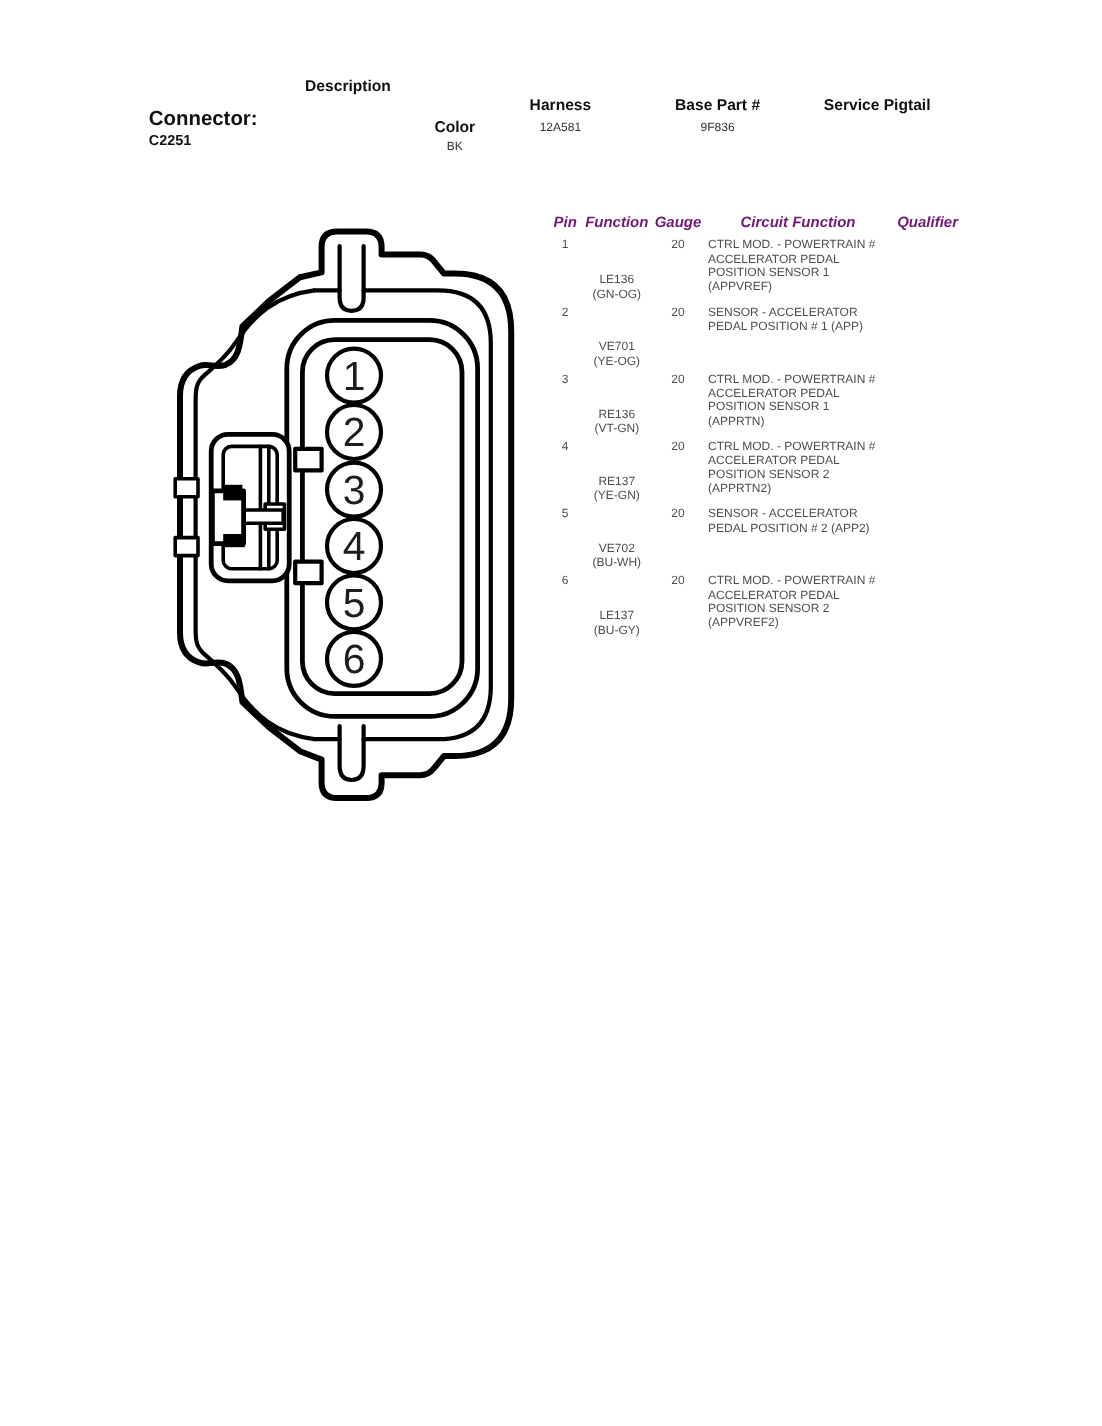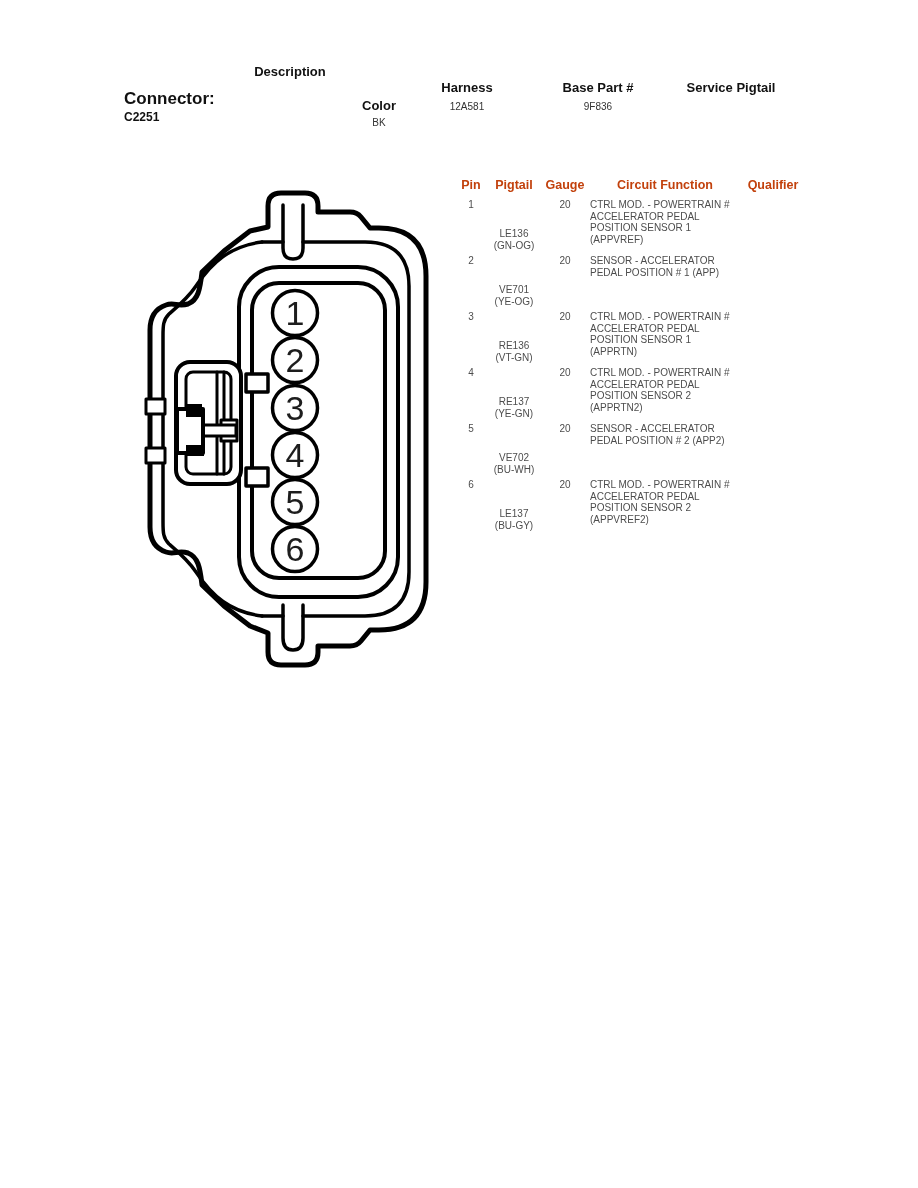--- a/index.html
+++ b/index.html
@@ -16,21 +16,21 @@
   .color-hdr{left:349px;top:98px;width:60px;}
   .color-val{left:349px;top:117px;width:60px;}
   .harness-hdr{left:426px;top:80px;width:82px;}
   .harness-val{left:426px;top:101px;width:82px;}
   .basepart-hdr{left:556px;top:80px;width:84px;}
   .basepart-val{left:556px;top:101px;width:84px;}
   .pigtail-hdr{left:683px;top:80px;width:96px;}
   
   .ptable{position:absolute;left:456px;top:178px;width:364px;}
   .trow{display:grid;grid-template-columns:30px 56px 46px 154px 62px;margin-bottom:4px;}
-  .thead{font-weight:bold;font-size:12.5px;color:#c2410c;margin-bottom:7px;}
+  .thead{font-weight:bold;font-size:12.5px;color:#701a75;margin-bottom:7px;font-style:italic;}
   .thead > div{text-align:center;}
   .brow{font-size:10px;line-height:11.5px;color:#4d4d4d;}
   .c-pin{text-align:center;}
   .c-circuit{text-align:center;margin-top:29px;}
   .c-gauge{text-align:center;}
   .c-func{text-align:left;padding-left:2px;}
   .c-qual{text-align:center;}
   
   .diagram{position:absolute;left:0;top:0;}
   .diagram *{vector-effect:none;}
@@ -140,21 +140,21 @@
       <g>
         <circle cx="295" cy="549" r="22.5" fill="#ffffff" stroke-width="3.5"></circle>
         <text class="pin-num" x="295" y="561" text-anchor="middle" stroke="none">6</text>
       </g>
     </g>
   </svg>
 
   <div class="ptable">
     <div class="trow thead">
       <div>Pin</div>
-      <div>Pigtail</div>
+      <div>Function</div>
       <div>Gauge</div>
       <div>Circuit Function</div>
       <div>Qualifier</div>
     </div>
 
     <div class="trow brow">
       <div class="c-pin">1</div>
       <div class="c-circuit">
         <div>LE136</div>
         <div>(GN-OG)</div>

